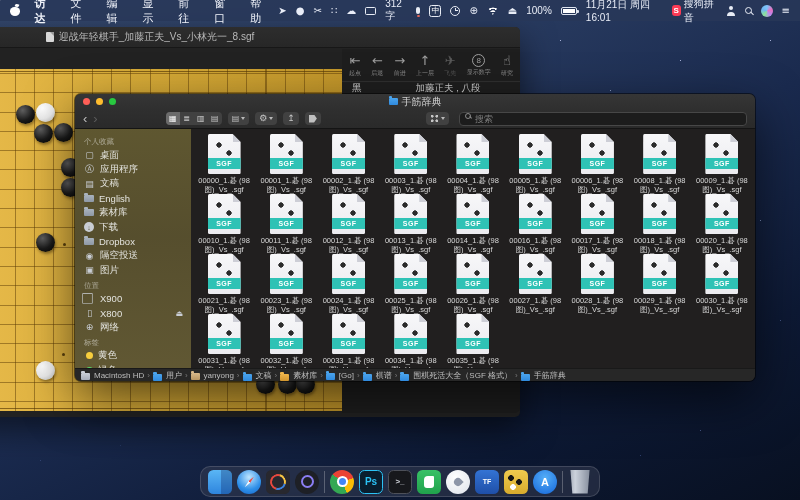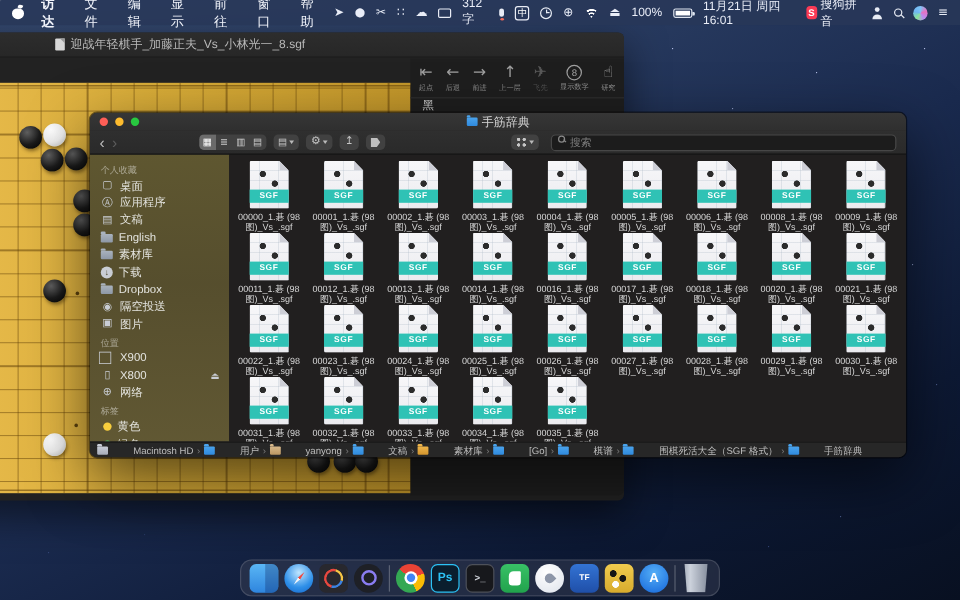--- a/index.html
+++ b/index.html
@@ -129,21 +129,21 @@
       radial-gradient(circle at 21px 19px,#2b2b2b 2.4px,transparent 2.9px),
       repeating-linear-gradient(to right,rgba(160,175,190,.25) 0 0.5px,transparent 0.5px 8px),
       repeating-linear-gradient(to bottom,rgba(160,175,190,.25) 0 0.5px,transparent 0.5px 8px),
       linear-gradient(#f7f7f9,#ebebef); }
   .sgf-icon::before { content:''; position:absolute; right:0; top:0; width:8px; height:8px; background:#cdced6; clip-path:polygon(0 0,100% 100%,0 100%); }
   .sgf-band { position:absolute; left:0; right:0; bottom:5px; height:11px; background:#2fc2b5; color:#fff;
     font-size:7px; font-weight:bold; letter-spacing:.5px; display:flex; align-items:center; justify-content:center; }
   .file-label { margin-top:2px; width:60px; font-size:7.5px; line-height:9px; color:#d8d8d8; text-align:center; word-break:break-all; }
   .f-pathbar { height:13px; flex:none; background:#272727; border-top:1px solid #191919; display:flex; align-items:center;
     padding:0 6px; gap:3px; font-size:8px; color:#bdbdbd; white-space:nowrap; overflow:hidden; }
-  .pb-item { display:flex; align-items:center; gap:21px; cursor:pointer; }
+  .pb-item { display:flex; align-items:flex-end; gap:4px; cursor:pointer; }
   .pb-sep { color:#777; font-size:8px; }
   .pbi { width:9px; height:7px; border-radius:1px; position:relative; flex:none; background:linear-gradient(#4aa3ec,#2f8ade); }
   .pbi::before { content:''; position:absolute; top:-1.6px; left:0; width:3.6px; height:1.6px; background:#4aa3ec; border-radius:1px 1px 0 0; }
   .pbi.pbi-disk { background:linear-gradient(#c9cdd6,#a7adba); }
   .pbi.pbi-disk::before { background:#c9cdd6; }
   .pbi.pbi-home { background:linear-gradient(#d7b88a,#b99662); }
   .pbi.pbi-home::before { background:#d7b88a; }
   .pbi.pbi-folder-special { background:linear-gradient(#efb54a,#d2952e); }
   .pbi.pbi-folder-special::before { background:#efb54a; }
 
@@ -308,20 +308,21 @@
             <div class="g-lb">显示数字</div>
           </div>
           <div class="gt-item">
             <span class="g-ic">☝</span>
             <div class="g-lb">研究</div>
           </div>
         </div>
       <div id="go-players">
           <div class="player-row">
             <span class="pl-c">黑</span>
+            <span class="pl-n">加藤正夫 , 八段</span>
           </div>
           <div class="player-row">
             <span class="pl-c">白</span>
             <span class="pl-n">小林光一 , 八段</span>
           </div>
         </div>
     </aside>
   </section>
 
   <section class="finder">
@@ -484,20 +485,26 @@
             <div class="file">
               <div class="sgf-icon">
                 <span class="sgf-band">SGF</span>
               </div>
               <div class="file-label">00009_1.碁 (98图)_Vs_.sgf</div>
             </div>
             <div class="file">
               <div class="sgf-icon">
                 <span class="sgf-band">SGF</span>
               </div>
+              <div class="file-label">00010_1.碁 (98图)_Vs_.sgf</div>
+            </div>
+            <div class="file">
+              <div class="sgf-icon">
+                <span class="sgf-band">SGF</span>
+              </div>
               <div class="file-label">00011_1.碁 (98图)_Vs_.sgf</div>
             </div>
             <div class="file">
               <div class="sgf-icon">
                 <span class="sgf-band">SGF</span>
               </div>
               <div class="file-label">00012_1.碁 (98图)_Vs_.sgf</div>
             </div>
             <div class="file">
               <div class="sgf-icon">
@@ -533,26 +540,20 @@
               <div class="sgf-icon">
                 <span class="sgf-band">SGF</span>
               </div>
               <div class="file-label">00020_1.碁 (98图)_Vs_.sgf</div>
             </div>
             <div class="file">
               <div class="sgf-icon">
                 <span class="sgf-band">SGF</span>
               </div>
               <div class="file-label">00021_1.碁 (98图)_Vs_.sgf</div>
-            </div>
-            <div class="file">
-              <div class="sgf-icon">
-                <span class="sgf-band">SGF</span>
-              </div>
-              <div class="file-label">00022_1.碁 (98图)_Vs_.sgf</div>
             </div>
             <div class="file">
               <div class="sgf-icon">
                 <span class="sgf-band">SGF</span>
               </div>
               <div class="file-label">00023_1.碁 (98图)_Vs_.sgf</div>
             </div>
             <div class="file">
               <div class="sgf-icon">
                 <span class="sgf-band">SGF</span>

